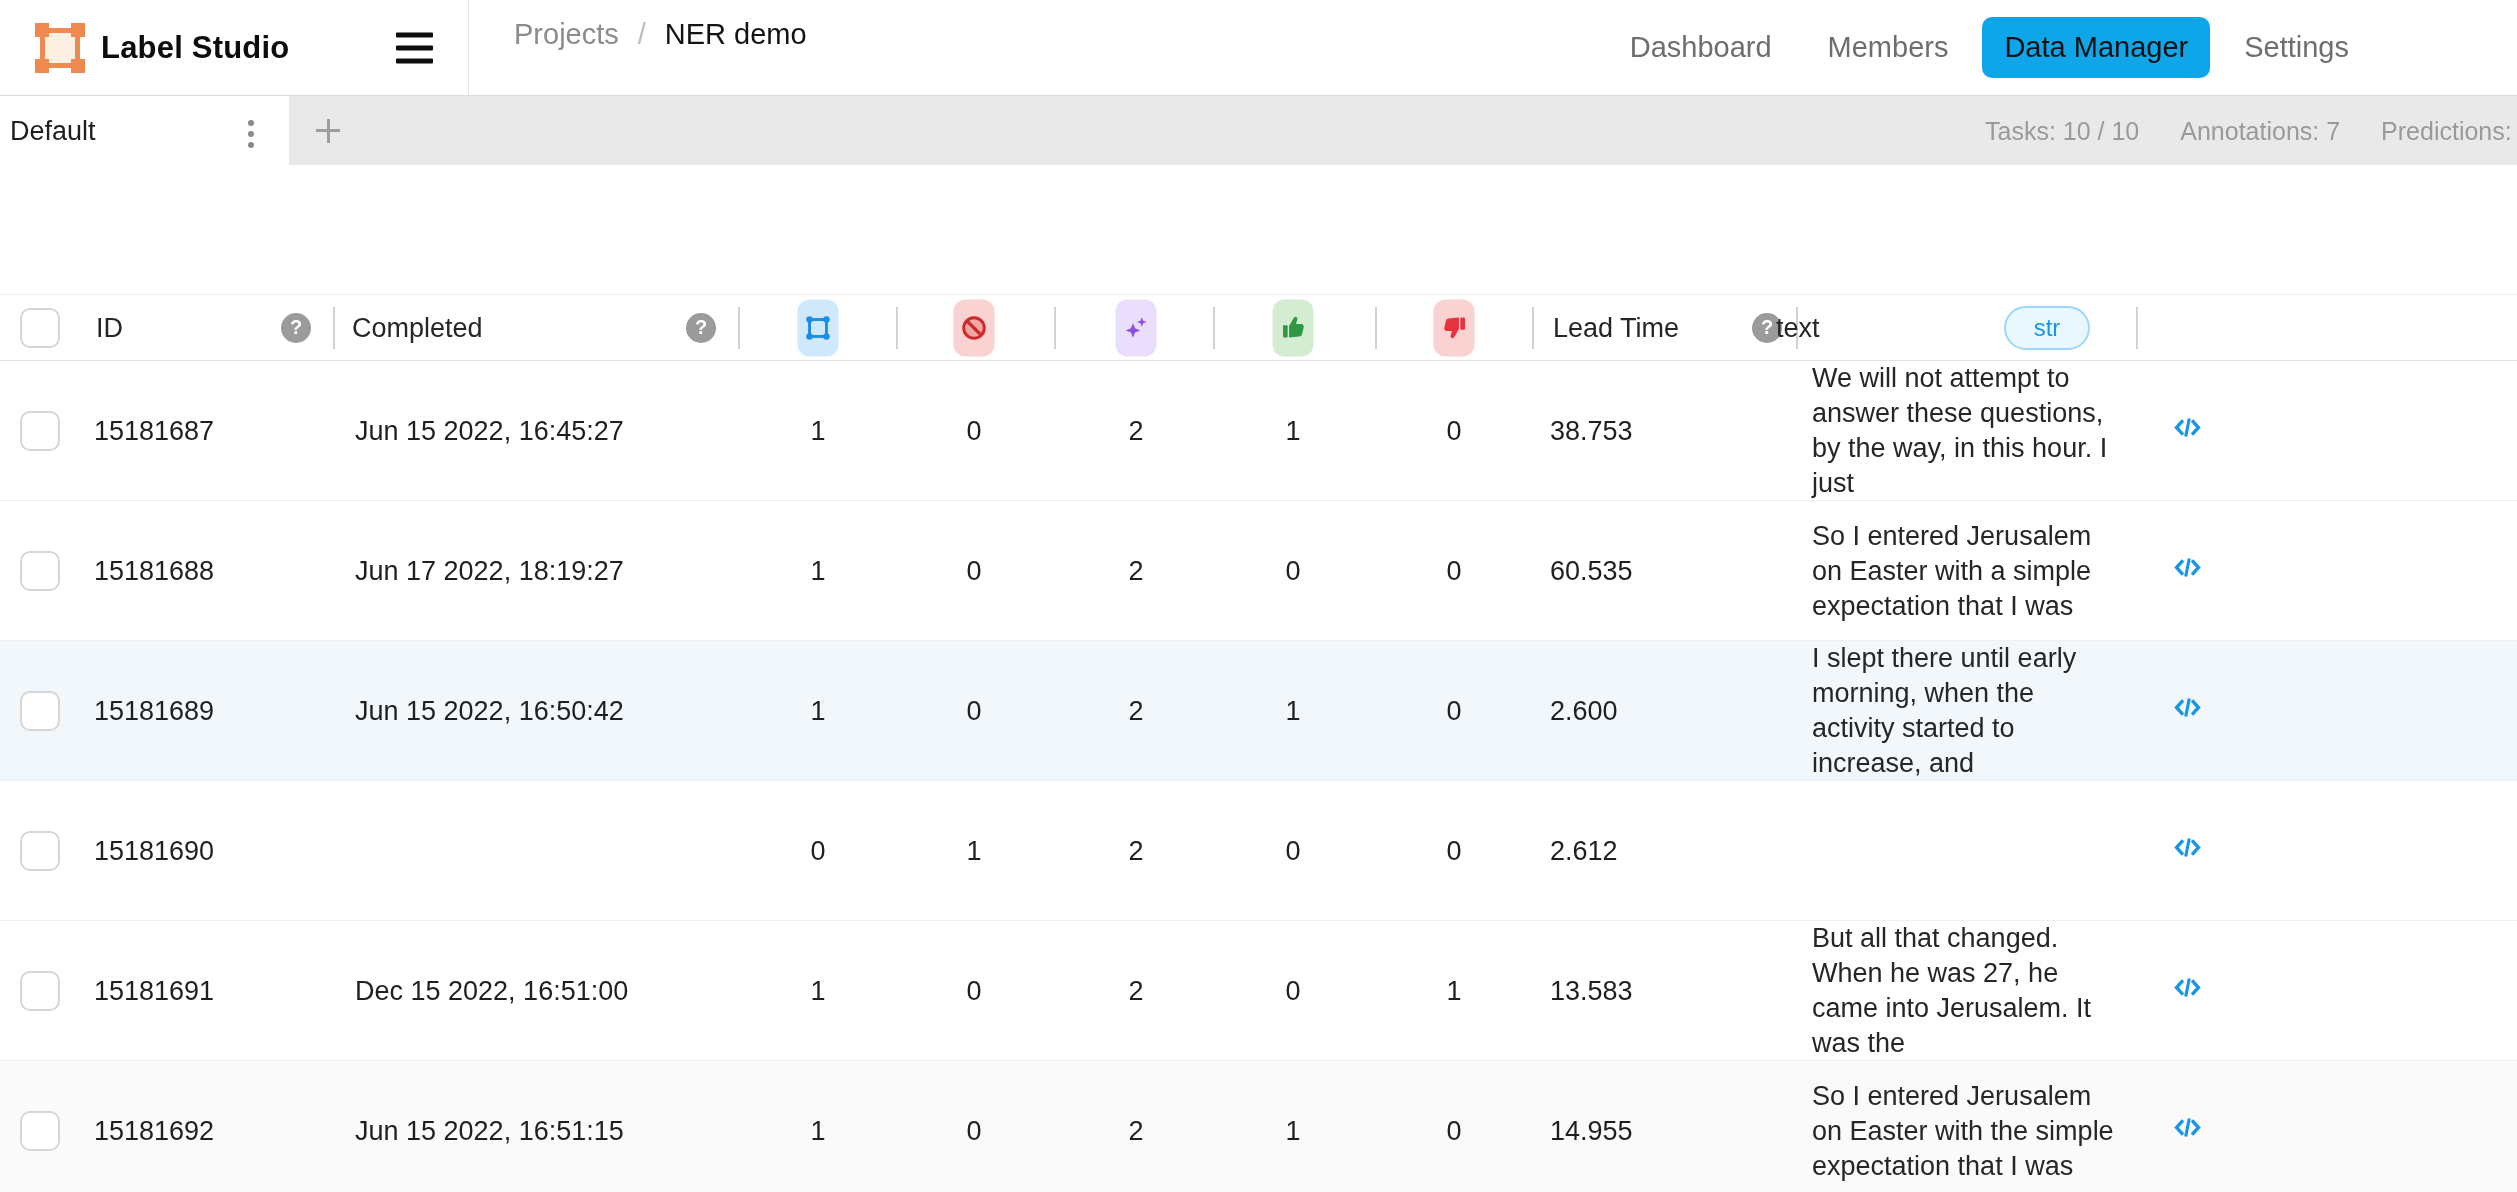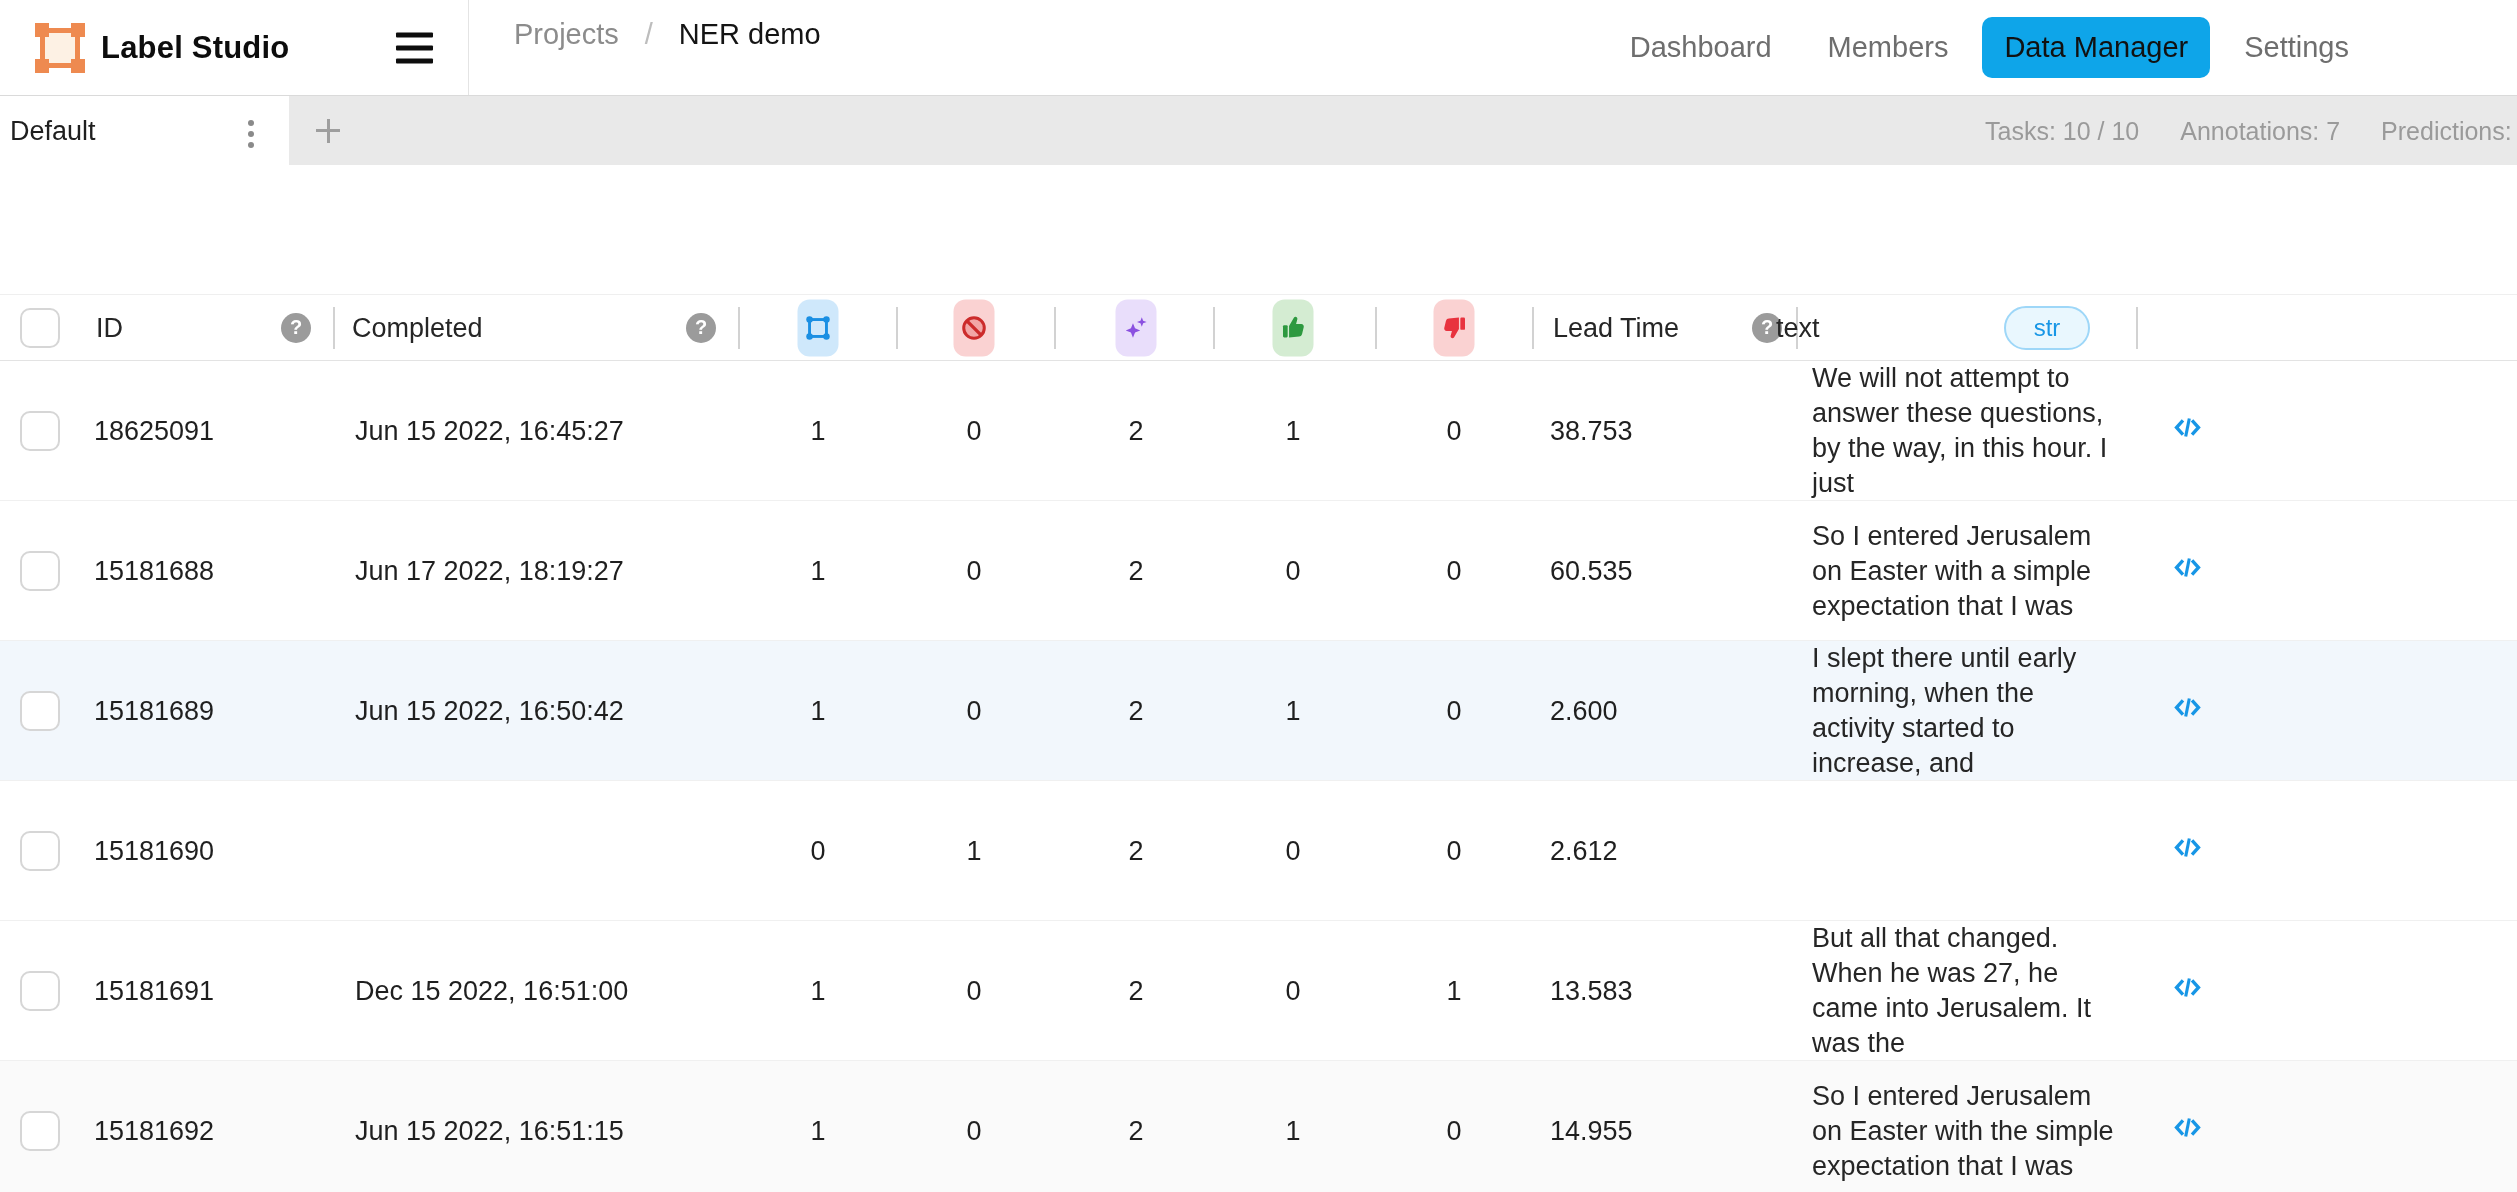--- a/index.html
+++ b/index.html
@@ -12,21 +12,21 @@
   .logo .frame { position:absolute; inset:5px; border:5px solid #ee8a50; background:#fdf1e4; }
   .logo .c { position:absolute; width:14px; height:14px; background:#ee8a50; }
   .logo .tl{left:0;top:0} .logo .tr{right:0;top:0} .logo .bl{left:0;bottom:0} .logo .br{right:0;bottom:0}
   .logo-text { position:absolute; left:101px; top:0; height:95px; display:flex; align-items:center;
     font-size:31px; font-weight:700; color:#0d0d0d; letter-spacing:.2px; }
   .hamburger { position:absolute; left:396px; top:50%; transform:translateY(-50%);
     display:flex; flex-direction:column; gap:8px; cursor:pointer; }
   .hamburger i { display:block; width:37px; height:5px; background:#0d0d0d; border-radius:1px; }
   .topbar-vdiv { position:absolute; left:468px; top:0; width:1px; height:95px; background:#e4e4e4; }
   .breadcrumb { position:absolute; left:514px; top:0; height:68px; display:flex; align-items:center;
-    gap:26px; font-size:29px; }
+    gap:19px; font-size:29px; }
   .breadcrumb .parent { color:#8c8c8c; cursor:pointer; }
   .breadcrumb .sep { color:#bdbdbd; }
   .breadcrumb .cur { color:#141414; }
   .topnav { position:absolute; right:146px; top:0; height:95px; display:flex; align-items:center;
     gap:12px; font-size:29px; color:#6e6e6e; }
   .topnav .nav-item { padding:14px 22px; border-radius:10px; cursor:pointer; white-space:nowrap; }
   .topnav .nav-item.active { background:#0ea5e9; color:#111; }
 
   
   .tabbar { position:absolute; left:0; top:95px; width:2517px; height:70px; background:#e9e9e9;
@@ -266,21 +266,21 @@
   <span class="vc th-label" style="left:1776px">text</span>
   <span class="str-badge">str</span>
   <span class="vdiv" style="left:2136px"></span>
 </div>
 
 <div class="rows">
     <div class="row">
     <span class="cell cb">
         <span class="checkbox"></span>
       </span>
-    <span class="cell id">18625091</span>
+    <span class="cell id">15181687</span>
     <span class="cell date">Jun 15 2022, 16:45:27</span>
     <span class="cell cnt c1">1</span>
     <span class="cell cnt c2">0</span>
     <span class="cell cnt c3">2</span>
     <span class="cell cnt c4">1</span>
     <span class="cell cnt c5">0</span>
     <span class="cell lead">38.753</span>
     <span class="cell snippet">We will not attempt to answer these questions, by the way, in this hour. I just</span>
     <span class="cell code">
       <svg width="31" height="31" viewBox="0 0 24 24">

